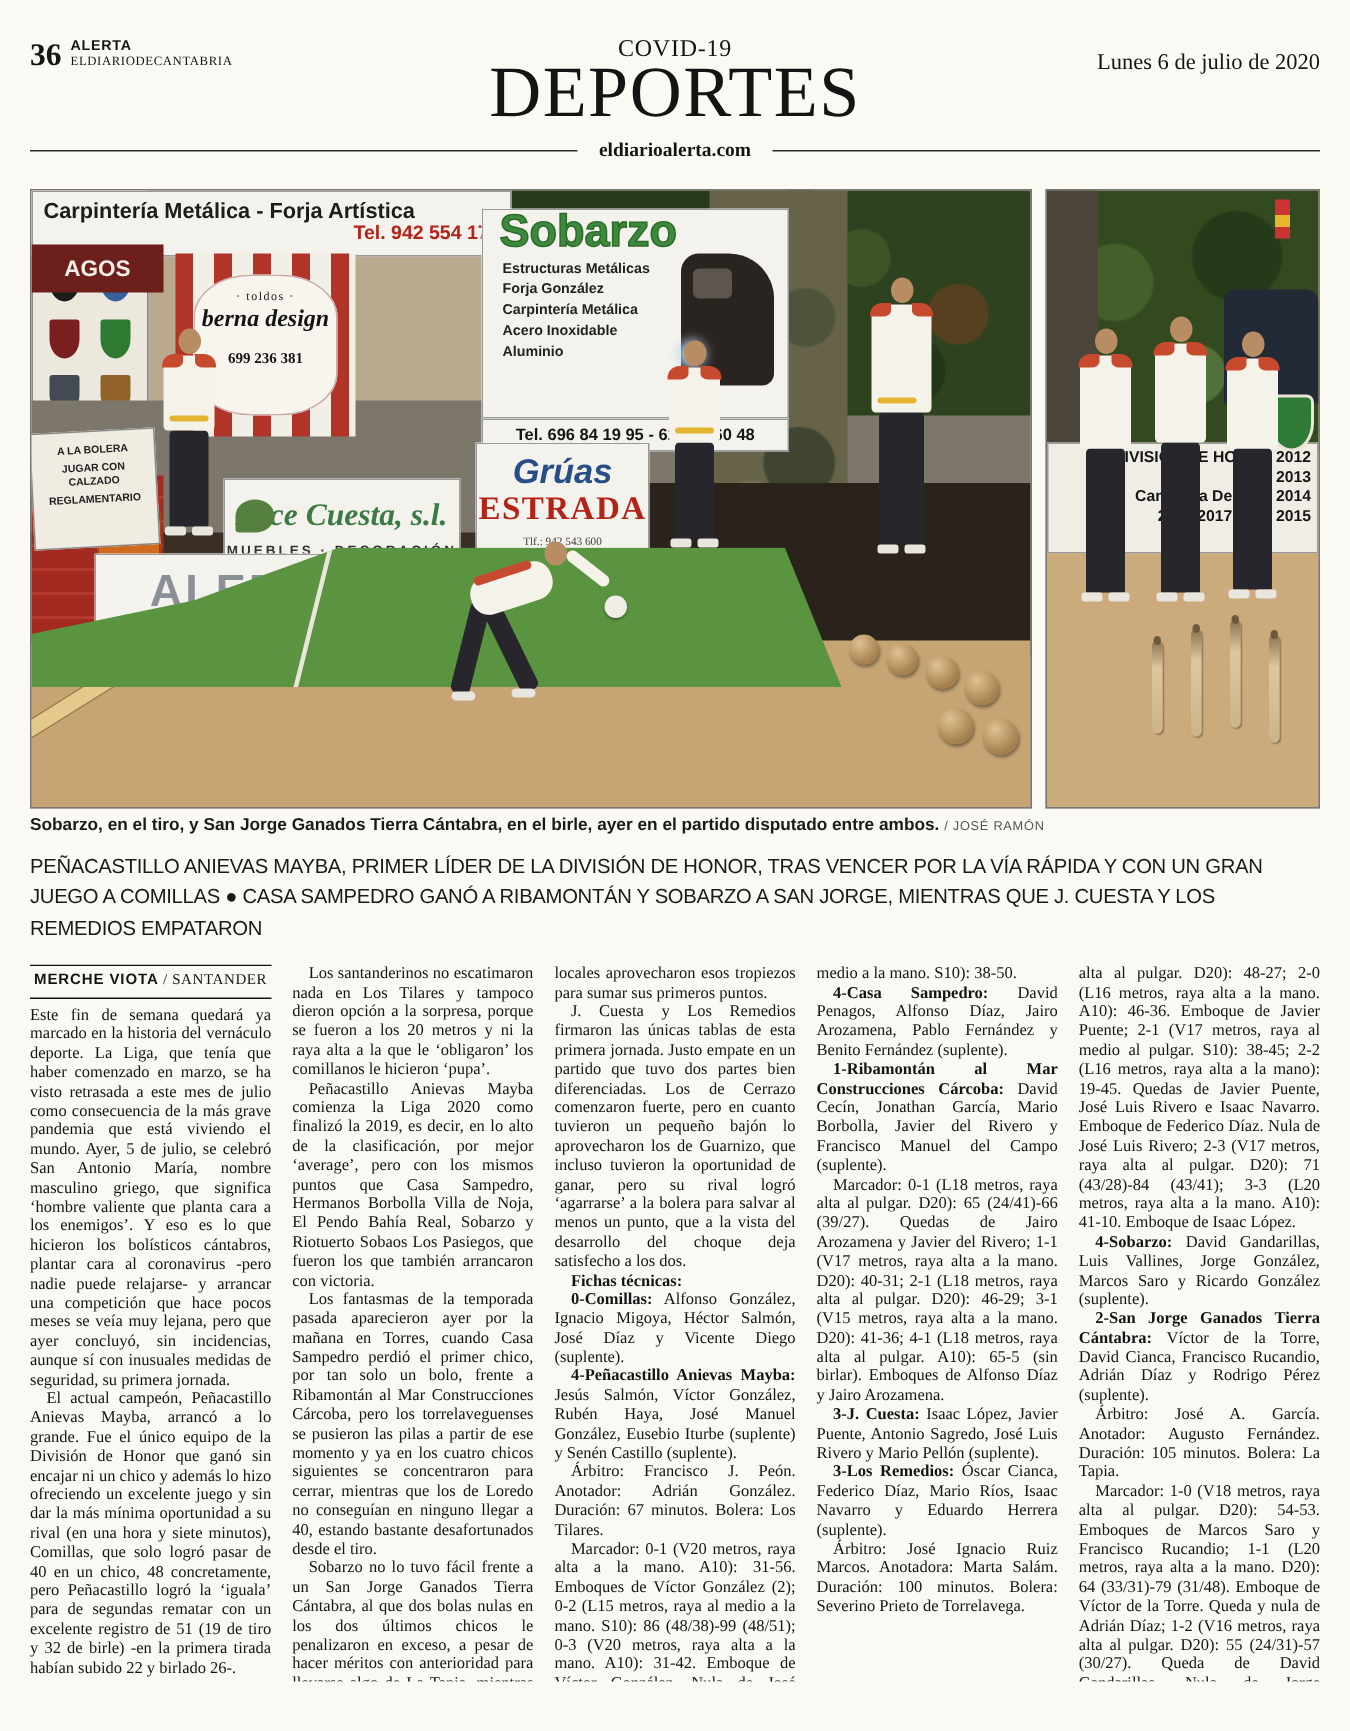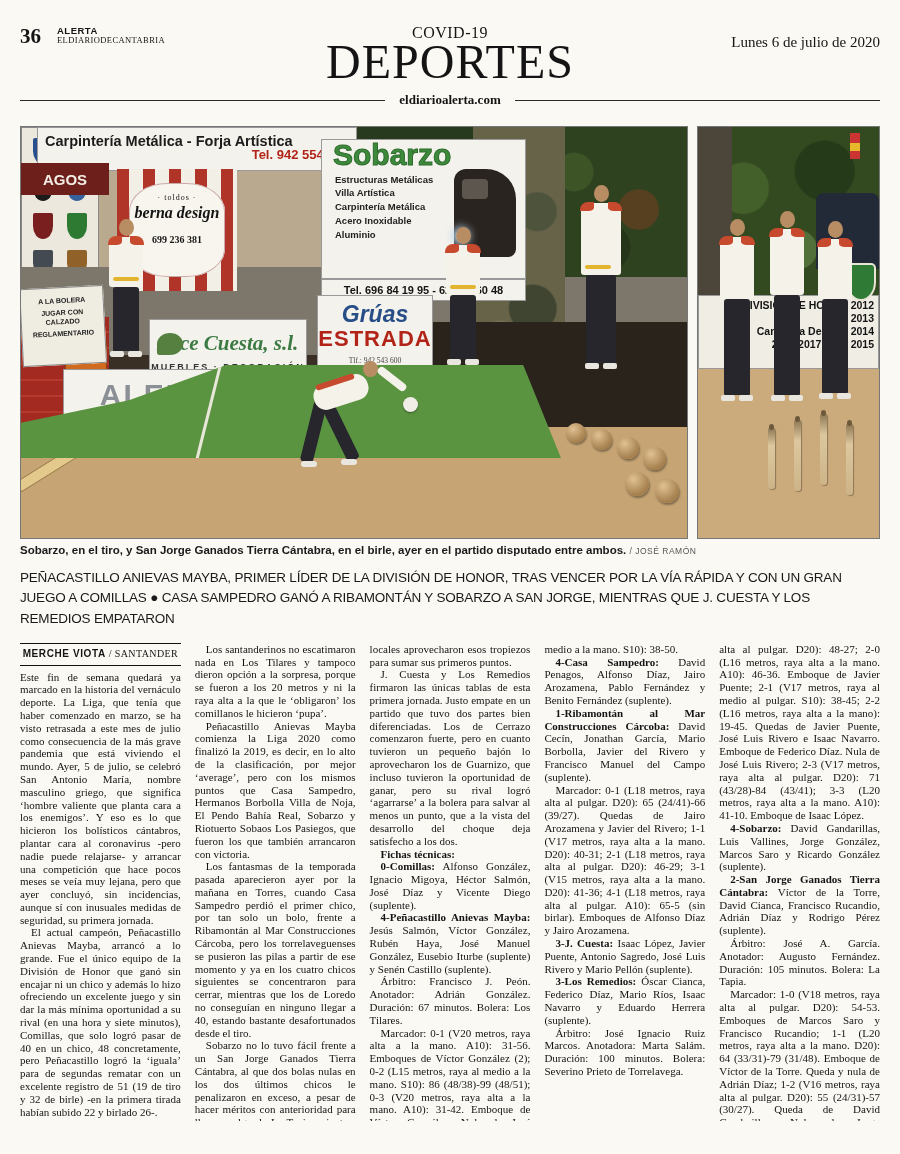--- a/index.html
+++ b/index.html
@@ -2,21 +2,21 @@
 <html lang="es"><head>
 <meta charset="utf-8">
 <style>
   html,body{margin:0;padding:0;}
   body{width:900px;height:1154px;background:#faf9f4;overflow:hidden;
        font-family:"Liberation Serif", serif;color:#141414;}
   .page{position:relative;width:900px;height:1154px;}
 
   
   .masthead{position:relative;height:92px;margin:24px 20px 0;}
-  .folio{position:absolute;left:0;top:2px;display:flex;gap:16px;align-items:flex-start;}
+  .folio{position:absolute;left:0;top:2px;display:flex;gap:6px;align-items:flex-start;}
   .folio-num{font-size:21px;font-weight:bold;line-height:1;}
   .folio-brand{font-family:"Liberation Sans",sans-serif;font-size:9.5px;font-weight:bold;letter-spacing:.5px;line-height:1.1;}
   .folio-sub{font-size:8.5px;letter-spacing:.4px;line-height:1.1;}
   .kicker{position:absolute;left:0;right:0;top:0;text-align:center;font-size:16px;letter-spacing:.5px;}
   .dateline{position:absolute;right:0;top:10px;font-size:15px;}
   .section-title{position:absolute;left:0;right:0;top:14px;text-align:center;
        font-size:48px;letter-spacing:1px;line-height:1;}
   .webrow{position:absolute;left:0;right:0;top:68px;display:flex;align-items:center;gap:14px;}
   .webrow .rule{flex:1;height:0;border-top:1.4px solid #2a2a2a;}
   .web{font-size:13px;font-weight:bold;}
@@ -34,21 +34,21 @@
   .foliage-a{left:505px;top:0;width:161px;height:150px;background:
      radial-gradient(circle at 30% 30%, #3d5526 12%, transparent 13%),
      radial-gradient(circle at 70% 55%, #56401f 14%, transparent 15%),
      radial-gradient(circle at 50% 80%, #24351a 16%, transparent 17%),#2e4220;}
   .foliage-b{left:300px;top:0;width:220px;height:22px;background:#273a1d;}
   .ledge{left:0;top:228px;width:345px;height:14px;background:#3a2f25;}
   .ground{left:0;top:300px;width:666px;height:111px;background:#c6a474;}
   .rail{left:-12px;top:322px;width:120px;height:10px;background:#e4c98c;transform:rotate(-32deg);border:1px solid #9a7d4c;}
 
   .banner{position:absolute;background:#f4f2ec;box-shadow:0 0 0 1px #999 inset;}
-  .b-carp{left:16px;top:0;width:320px;height:44px;}
+  .b-carp{left:0;top:0;width:320px;height:44px;}
   .carp-txt{margin:6px 8px 0;font-family:"Liberation Sans",sans-serif;font-size:14.5px;font-weight:bold;color:#1c1c1c;}
   .carp-tel{position:absolute;right:8px;top:20px;font-family:"Liberation Sans",sans-serif;font-size:13px;font-weight:bold;color:#b32418;}
   .b-agos{left:0;top:36px;width:88px;height:32px;background:#6d1f1c;color:#f3efe6;
       font-family:"Liberation Sans",sans-serif;font-weight:bold;font-size:15px;padding-top:8px;text-align:center;box-sizing:border-box;}
   .b-auto{left:0;top:68px;width:88px;height:122px;background:#3d5d86;color:#fff;text-align:center;box-sizing:border-box;padding-top:10px;}
   .auto1{font-style:italic;font-size:13px;}
   .auto2{margin-top:14px;font-family:"Liberation Sans",sans-serif;font-weight:bold;font-size:23px;color:#e7c63a;letter-spacing:1px;}
   .ring{position:absolute;width:26px;height:26px;border:4px solid #e7c63a;border-radius:50%;opacity:.8;}
   .b-redstrip{left:0;top:190px;width:88px;height:112px;background:
       repeating-linear-gradient(180deg,#a32a20 0 14px,#b5392c 14px 16px);}
@@ -74,21 +74,21 @@
       font-family:"Liberation Sans",sans-serif;font-weight:bold;font-size:11px;text-align:center;padding-top:5px;box-sizing:border-box;}
 
   .b-arce{left:128px;top:192px;width:158px;height:92px;text-align:center;}
   .arce-name{font-size:21px;font-style:italic;font-weight:bold;color:#3c7a44;margin-top:12px;}
   .arce-sub{font-size:9px;letter-spacing:2px;margin-top:6px;color:#333;font-family:"Liberation Sans",sans-serif;font-weight:bold;}
   .arce-tel{font-size:9px;margin-top:10px;color:#222;border-top:1px solid #bbb;padding-top:3px;}
   .palette{position:absolute;left:8px;top:14px;width:26px;height:22px;background:#55803f;border-radius:50% 50% 50% 10%;}
 
   .b-gruas{left:296px;top:168px;width:116px;height:88px;text-align:center;}
   .gruas1{font-family:"Liberation Sans",sans-serif;font-weight:bold;font-style:italic;font-size:23px;color:#274e86;margin-top:6px;}
-  .gruas2{font-family:Liberation Sans, sans-serif;font-weight:bold;font-size:22px;color:#b32418;letter-spacing:1px;line-height:1;}
+  .gruas2{font-family:Liberation Serif, serif;font-weight:bold;font-size:22px;color:#b32418;letter-spacing:1px;line-height:1;}
   .gruas3{font-size:7.5px;color:#444;margin-top:6px;}
   .gruas4{font-size:7.5px;color:#444;}
 
   .trunk{left:452px;top:0;width:92px;height:242px;background:
      radial-gradient(circle at 30% 20%, #8a8468 9%, transparent 10%),
      radial-gradient(circle at 70% 35%, #4e543c 11%, transparent 12%),
      radial-gradient(circle at 40% 55%, #6e6a50 10%, transparent 11%),
      radial-gradient(circle at 65% 75%, #3f4530 12%, transparent 13%),
      radial-gradient(circle at 30% 90%, #7d775c 10%, transparent 11%),#676349;}
 
@@ -220,21 +220,21 @@
           <div class="berna-top">· toldos ·</div>
           <div class="berna-name">berna design</div>
           <div class="berna-tel">699 236 381</div>
         </div>
       </div>
 
       <div class="banner b-sobarzo">
         <div class="sob-title">Sobarzo</div>
         <div class="sob-list">
             <p>Estructuras Metálicas</p>
-            <p>Villa Artística</p>
+            <p>Forja González</p>
             <p>Carpintería Metálica</p>
             <p>Acero Inoxidable</p>
             <p>Aluminio</p>
           </div>
         <div class="welder"></div>
         <div class="sob-tel">Tel. 696 84 19 95 - 622 38 60 48</div>
       </div>
 
       <div class="banner b-arce">
         <div class="palette"></div>

